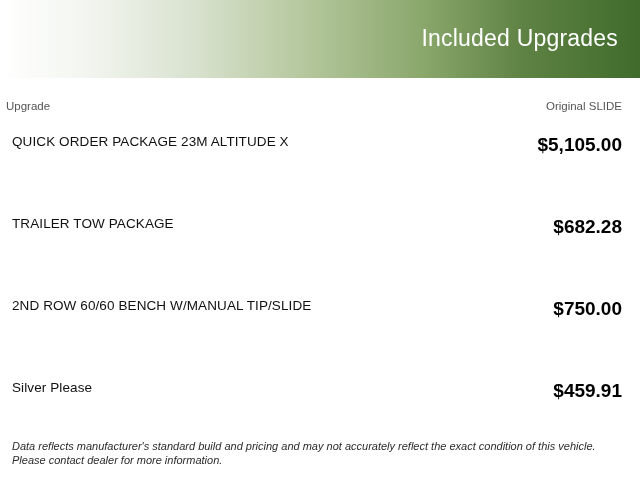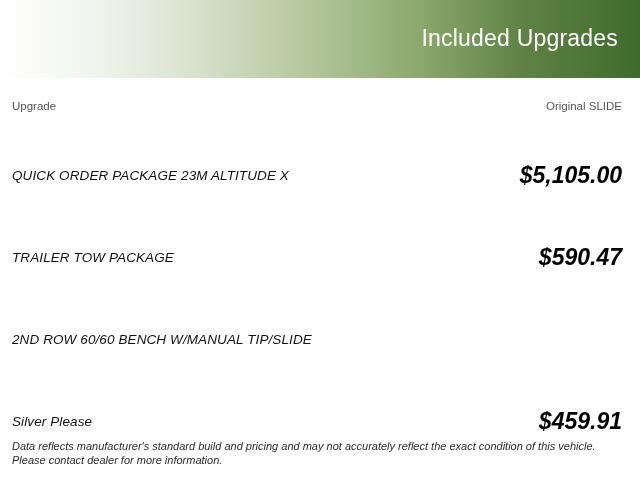--- a/index.html
+++ b/index.html
@@ -39,53 +39,52 @@
     font-weight: 400;
     letter-spacing: 0.2px;
     line-height: 1;
     padding-bottom: 2px;
   }
   
   .col-head {
     display: flex;
     align-items: center;
     justify-content: space-between;
-    padding: 0 18px 0 12px;
+    padding: 0 18px 0 6px;
     height: 56px;
     box-sizing: border-box;
   }
   .col-head .label {
     font-size: 11.5px;
     color: #555555;
     font-weight: 400;
   }
   .col-head .label.right {
     text-align: right;
   }
   
   .rows {
     padding: 0;
   }
   .row {
     display: flex;
-    align-items: center;
+    align-items: flex-start;
     justify-content: space-between;
     height: 82px;
     padding: 0 18px 0 12px;
     box-sizing: border-box;
-    font-style: italic;
   }
   .row .name {
     font-size: 13.5px;
     color: #111111;
     font-weight: 400;
     letter-spacing: 0.1px;
   }
   .row .price {
-    font-size: 23px;
+    font-size: 19px;
     font-weight: bold;
     color: #000000;
     text-align: right;
     white-space: nowrap;
   }
   
   .disclaimer {
     position: absolute;
     left: 12px;
     right: 12px;
@@ -112,25 +111,26 @@
 
   <div class="rows">
 
     <div class="row">
       <div class="name">QUICK ORDER PACKAGE 23M ALTITUDE X</div>
       <div class="price">$5,105.00</div>
     </div>
 
     <div class="row">
       <div class="name">TRAILER TOW PACKAGE</div>
-      <div class="price">$590.47</div>
+      <div class="price">$682.28</div>
     </div>
 
     <div class="row">
       <div class="name">2ND ROW 60/60 BENCH W/MANUAL TIP/SLIDE</div>
+      <div class="price">$750.00</div>
     </div>
 
     <div class="row">
       <div class="name">Silver Please</div>
       <div class="price">$459.91</div>
     </div>
 
   </div>
 
   <div class="disclaimer">Data reflects manufacturer's standard build and pricing and may not accurately reflect the exact condition of this vehicle. Please contact dealer for more information.</div>

